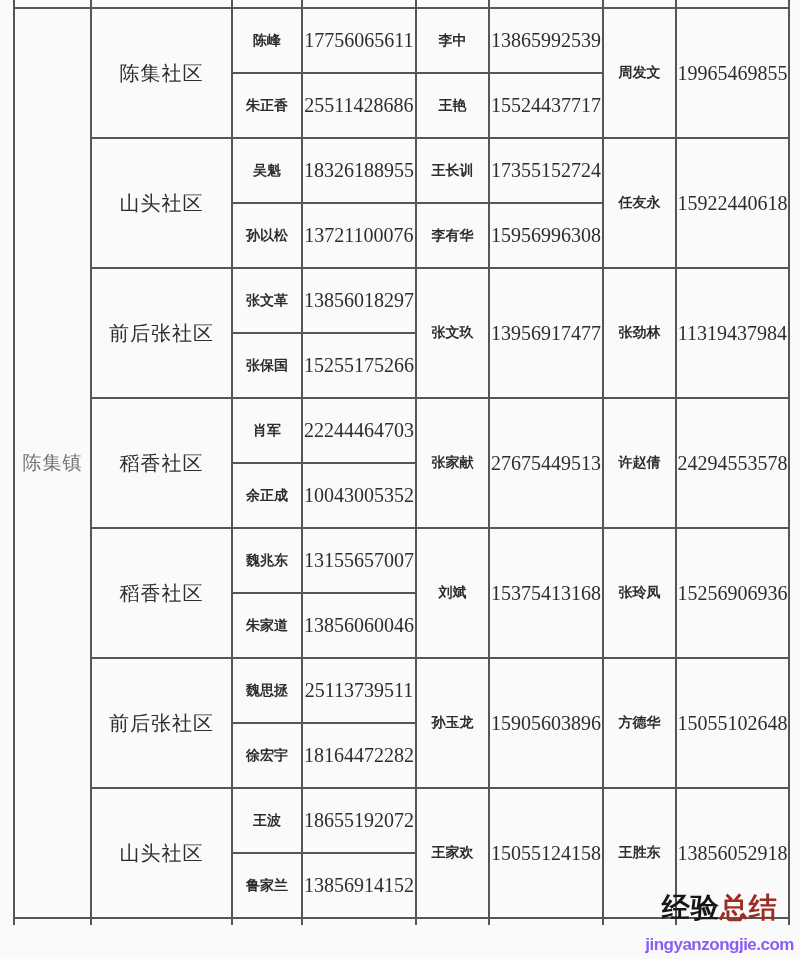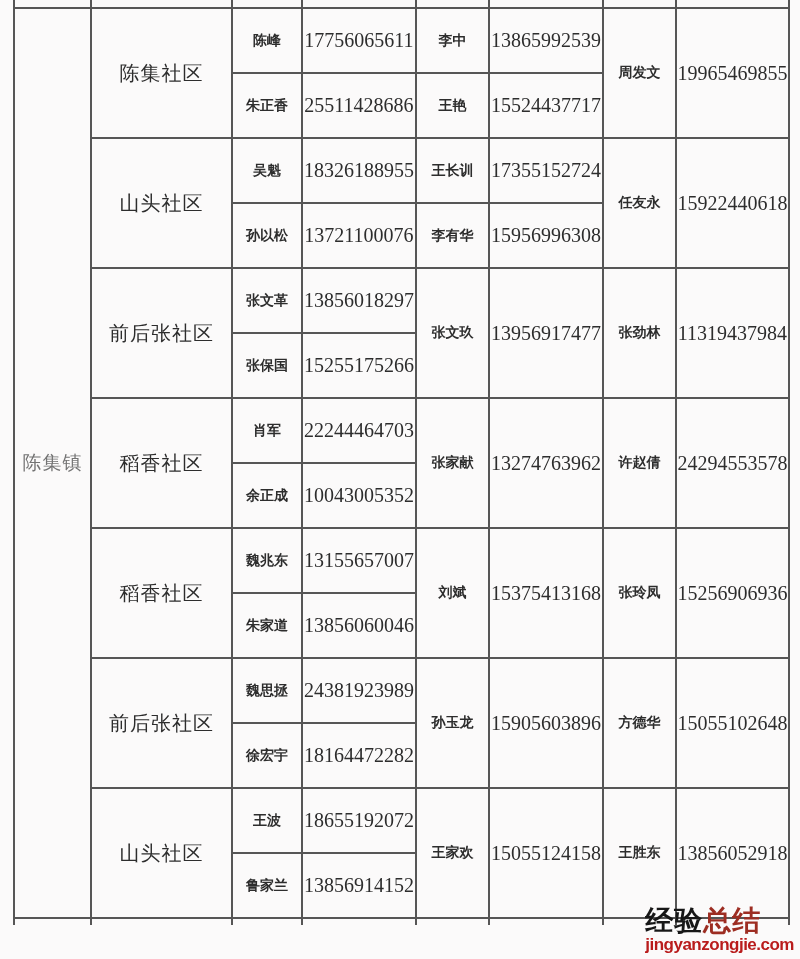--- a/index.html
+++ b/index.html
@@ -30,28 +30,28 @@
   tr.r-edge td { height: 8px; }
   tr.r-top td { border-top: none; }
   tr.r-bottom td { border-bottom: none; height: 7px; }
   td.town { font-size: 19px; letter-spacing: 1px; color: #737373; }
   td.comm { font-size: 20px; letter-spacing: 1px; }
   td.nm   { font-size: 14px; font-weight: bold; }
   td.ph   { font-size: 20px; margin-left: 48px; }
   .watermark {
     position: absolute;
     right: 6px; bottom: 6px;
-    text-align: left;
+    text-align: center;
     z-index: 5;
     line-height: 1;
     font-family: "Liberation Sans", "DejaVu Sans", sans-serif;
     font-weight: bold;
   }
   .wm-line1 { font-size: 28px; letter-spacing: 1px; color: #171717; }
-  .wm-domain { font-size: 17px; letter-spacing: -0.5px; color: #b91c1c; margin-top: 1px; }
+  .wm-domain { font-size: 17px; letter-spacing: -0.5px; color: #8b5cf6; margin-top: 14px; }
 </style>
 </head>
 <body>
 
 <div class="page">
 
   <table class="grid">
     <colgroup>
       <col style="width:77px">
       <col style="width:141px">
@@ -115,21 +115,21 @@
         </tr>
         <tr class="r-sub">
           <td class="nm">张保国</td>
           <td class="ph">15255175266</td>
         </tr>
         <tr class="r-sub">
           <td class="comm" rowspan="2">稻香社区</td>
           <td class="nm">肖军</td>
           <td class="ph">22244464703</td>
           <td class="nm" rowspan="2">张家献</td>
-          <td class="ph" rowspan="2">13274763962</td>
+          <td class="ph" rowspan="2">27675449513</td>
           <td class="nm" rowspan="2">许赵倩</td>
           <td class="ph" rowspan="2">24294553578</td>
         </tr>
         <tr class="r-sub">
           <td class="nm">余正成</td>
           <td class="ph">10043005352</td>
         </tr>
         <tr class="r-sub">
           <td class="comm" rowspan="2">稻香社区</td>
           <td class="nm">魏兆东</td>
@@ -139,21 +139,21 @@
           <td class="nm" rowspan="2">张玲凤</td>
           <td class="ph" rowspan="2">15256906936</td>
         </tr>
         <tr class="r-sub">
           <td class="nm">朱家道</td>
           <td class="ph">13856060046</td>
         </tr>
         <tr class="r-sub">
           <td class="comm" rowspan="2">前后张社区</td>
           <td class="nm">魏思拯</td>
-          <td class="ph">24381923989</td>
+          <td class="ph">25113739511</td>
           <td class="nm" rowspan="2">孙玉龙</td>
           <td class="ph" rowspan="2">15905603896</td>
           <td class="nm" rowspan="2">方德华</td>
           <td class="ph" rowspan="2">15055102648</td>
         </tr>
         <tr class="r-sub">
           <td class="nm">徐宏宇</td>
           <td class="ph">18164472282</td>
         </tr>
         <tr class="r-sub">

